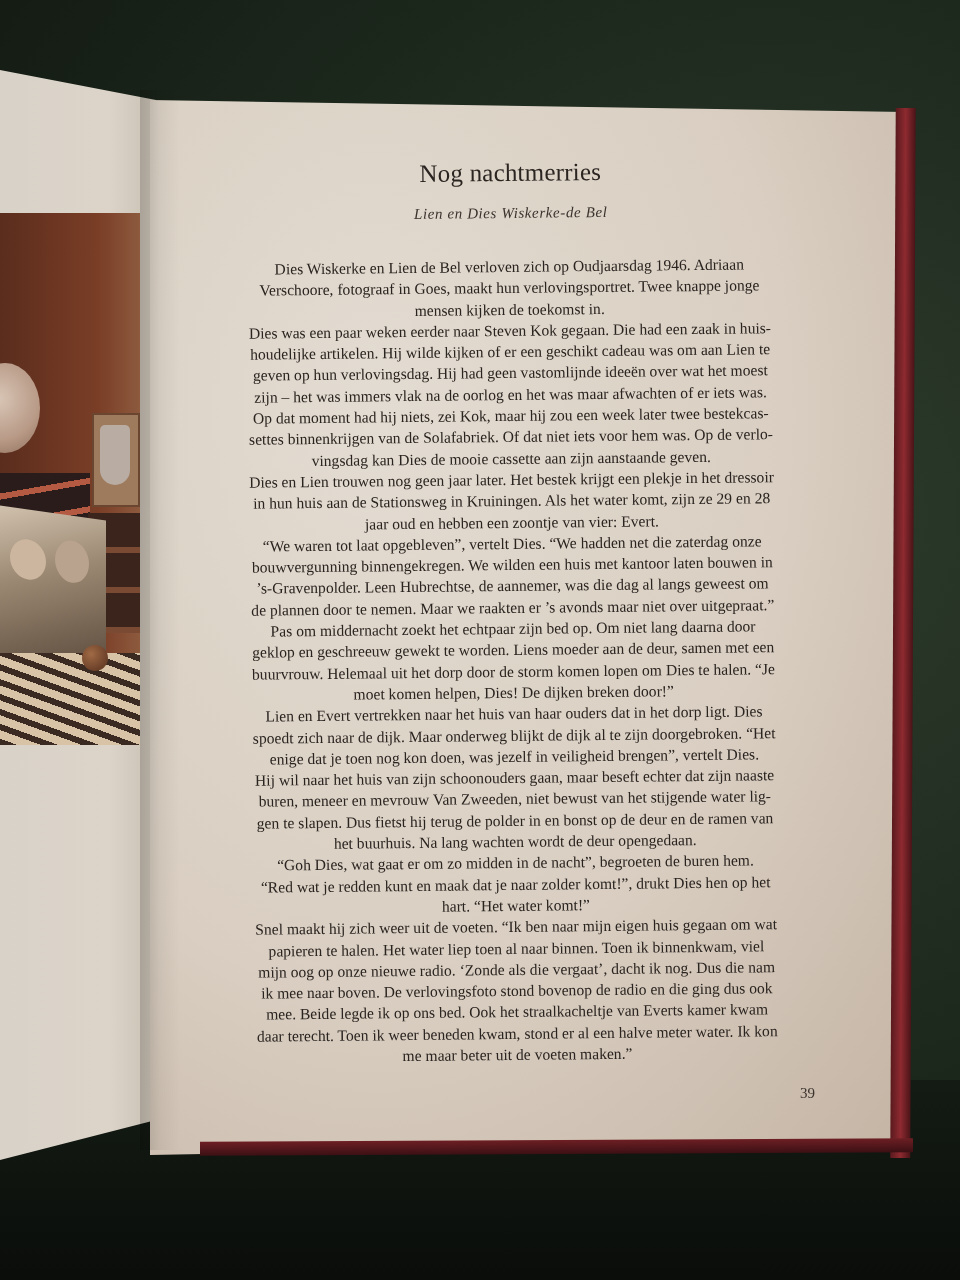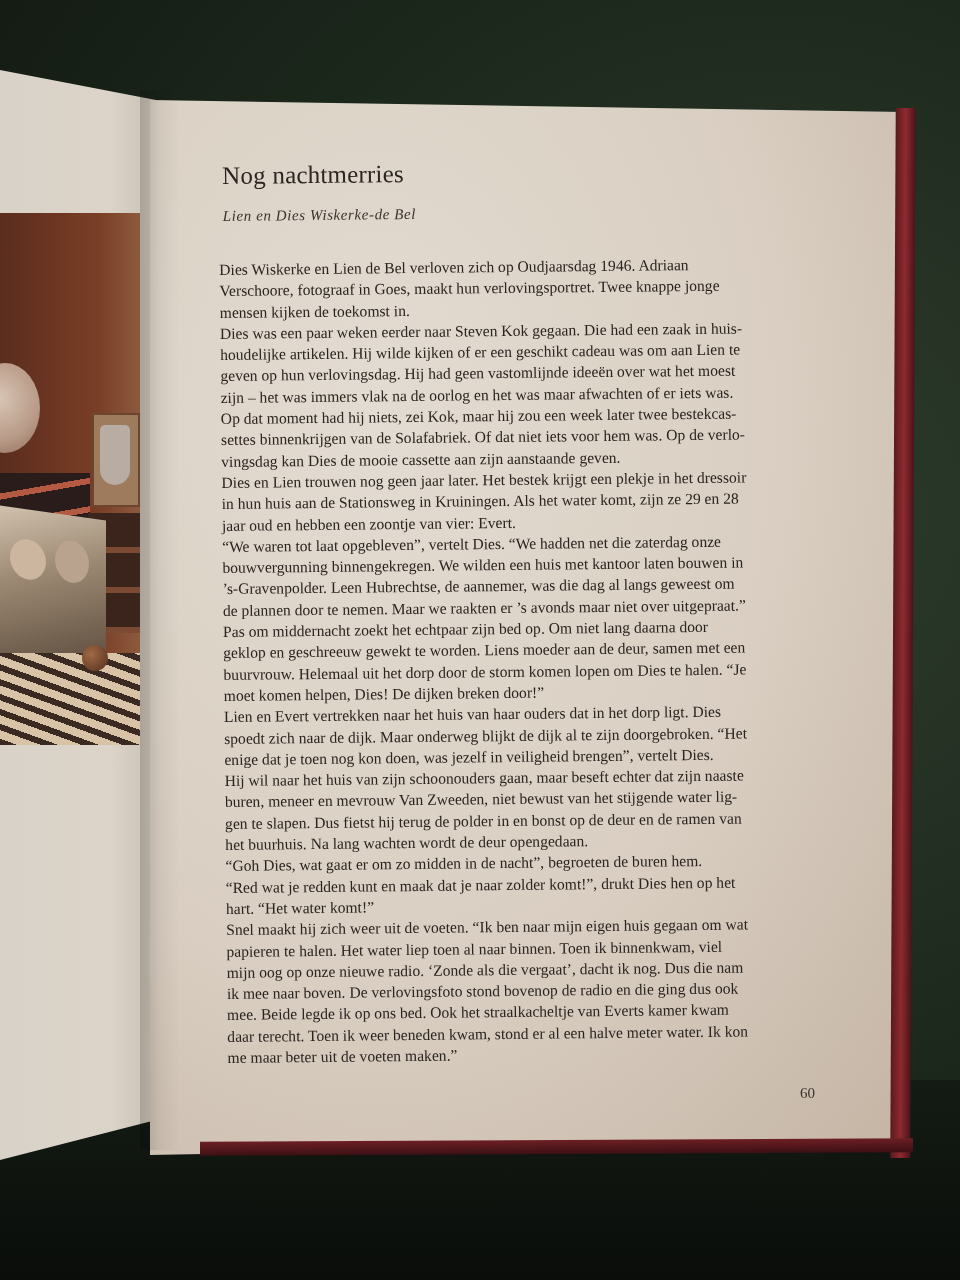--- a/index.html
+++ b/index.html
@@ -9,20 +9,21 @@
       height: 1280px;
       overflow: hidden;
       background: #1f2a20;
     }
     .scene {
       position: relative;
       width: 960px;
       height: 1280px;
       background:
         radial-gradient(ellipse at 80% 40%, #2d3c2c 0%, #1c271c 55%, #101610 100%);
+      text-align: center;
     }
     .cloth-bottom {
       position: absolute;
       left: 0; right: 0; bottom: 0;
       height: 200px;
       background: linear-gradient(#141b14, #0a0d0a);
     }
     
     .left-page {
       position: absolute;
@@ -254,14 +255,14 @@
       <span class="line">Snel maakt hij zich weer uit de voeten. “Ik ben naar mijn eigen huis gegaan om wat</span>
       <span class="line">papieren te halen. Het water liep toen al naar binnen. Toen ik binnenkwam, viel</span>
       <span class="line">mijn oog op onze nieuwe radio. ‘Zonde als die vergaat’, dacht ik nog. Dus die nam</span>
       <span class="line">ik mee naar boven. De verlovingsfoto stond bovenop de radio en die ging dus ook</span>
       <span class="line">mee. Beide legde ik op ons bed. Ook het straalkacheltje van Everts kamer kwam</span>
       <span class="line">daar terecht. Toen ik weer beneden kwam, stond er al een halve meter water. Ik kon</span>
       <span class="line">me maar beter uit de voeten maken.”</span>
     </div>
   </div>
 
-  <div class="page-number">60</div>
+  <div class="page-number">39</div>
 </div>
 
 </body></html>

